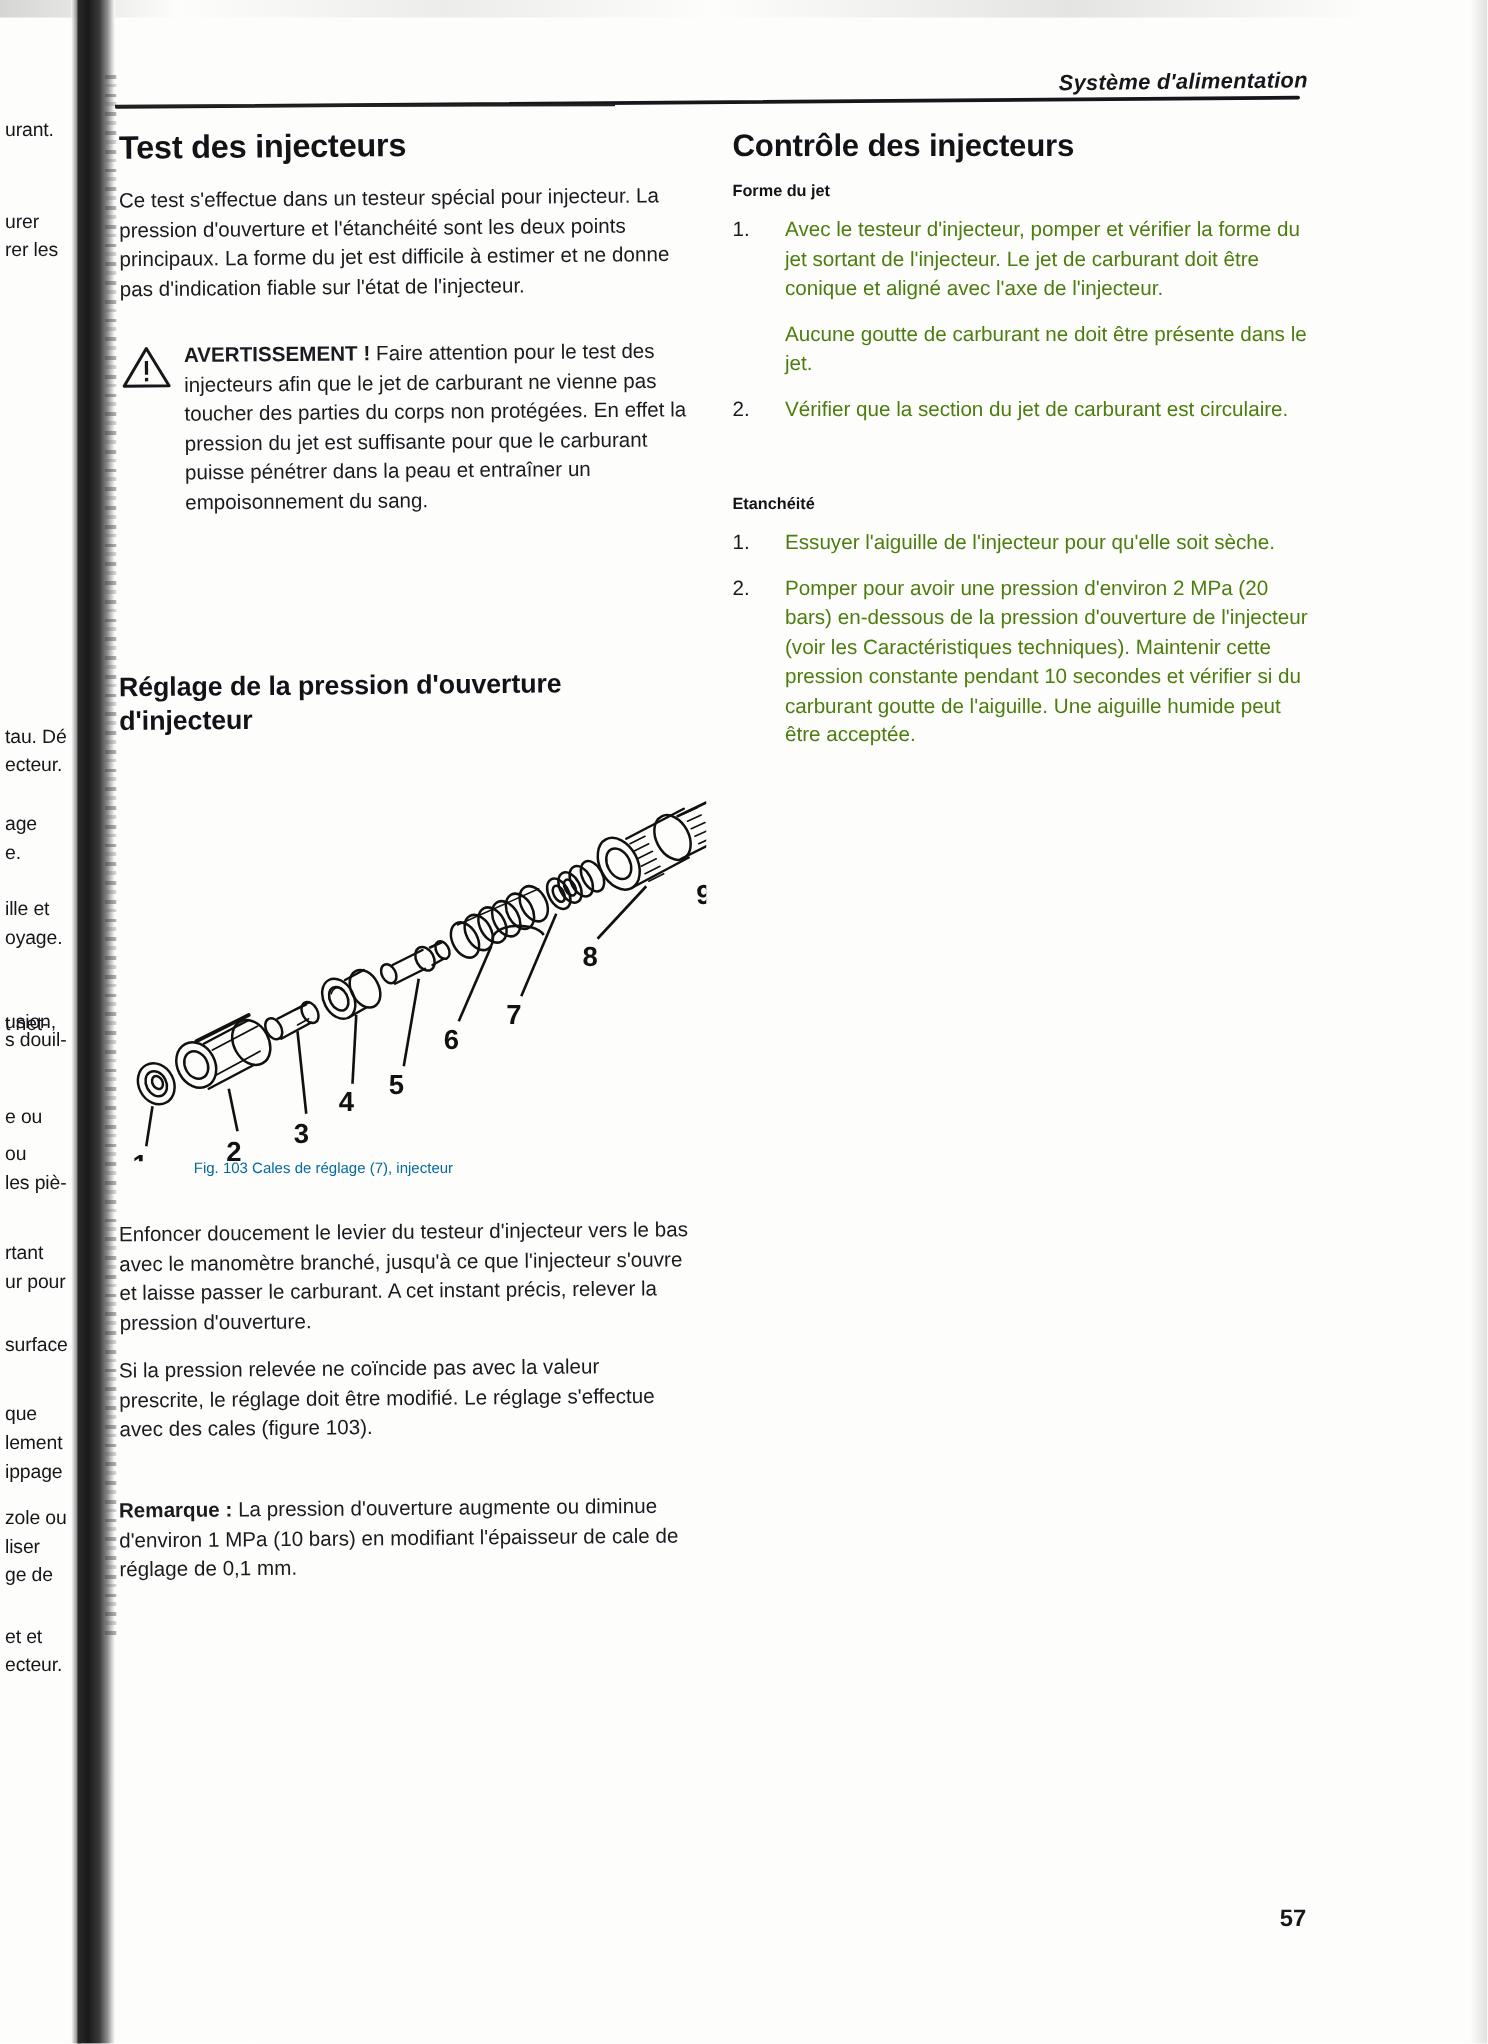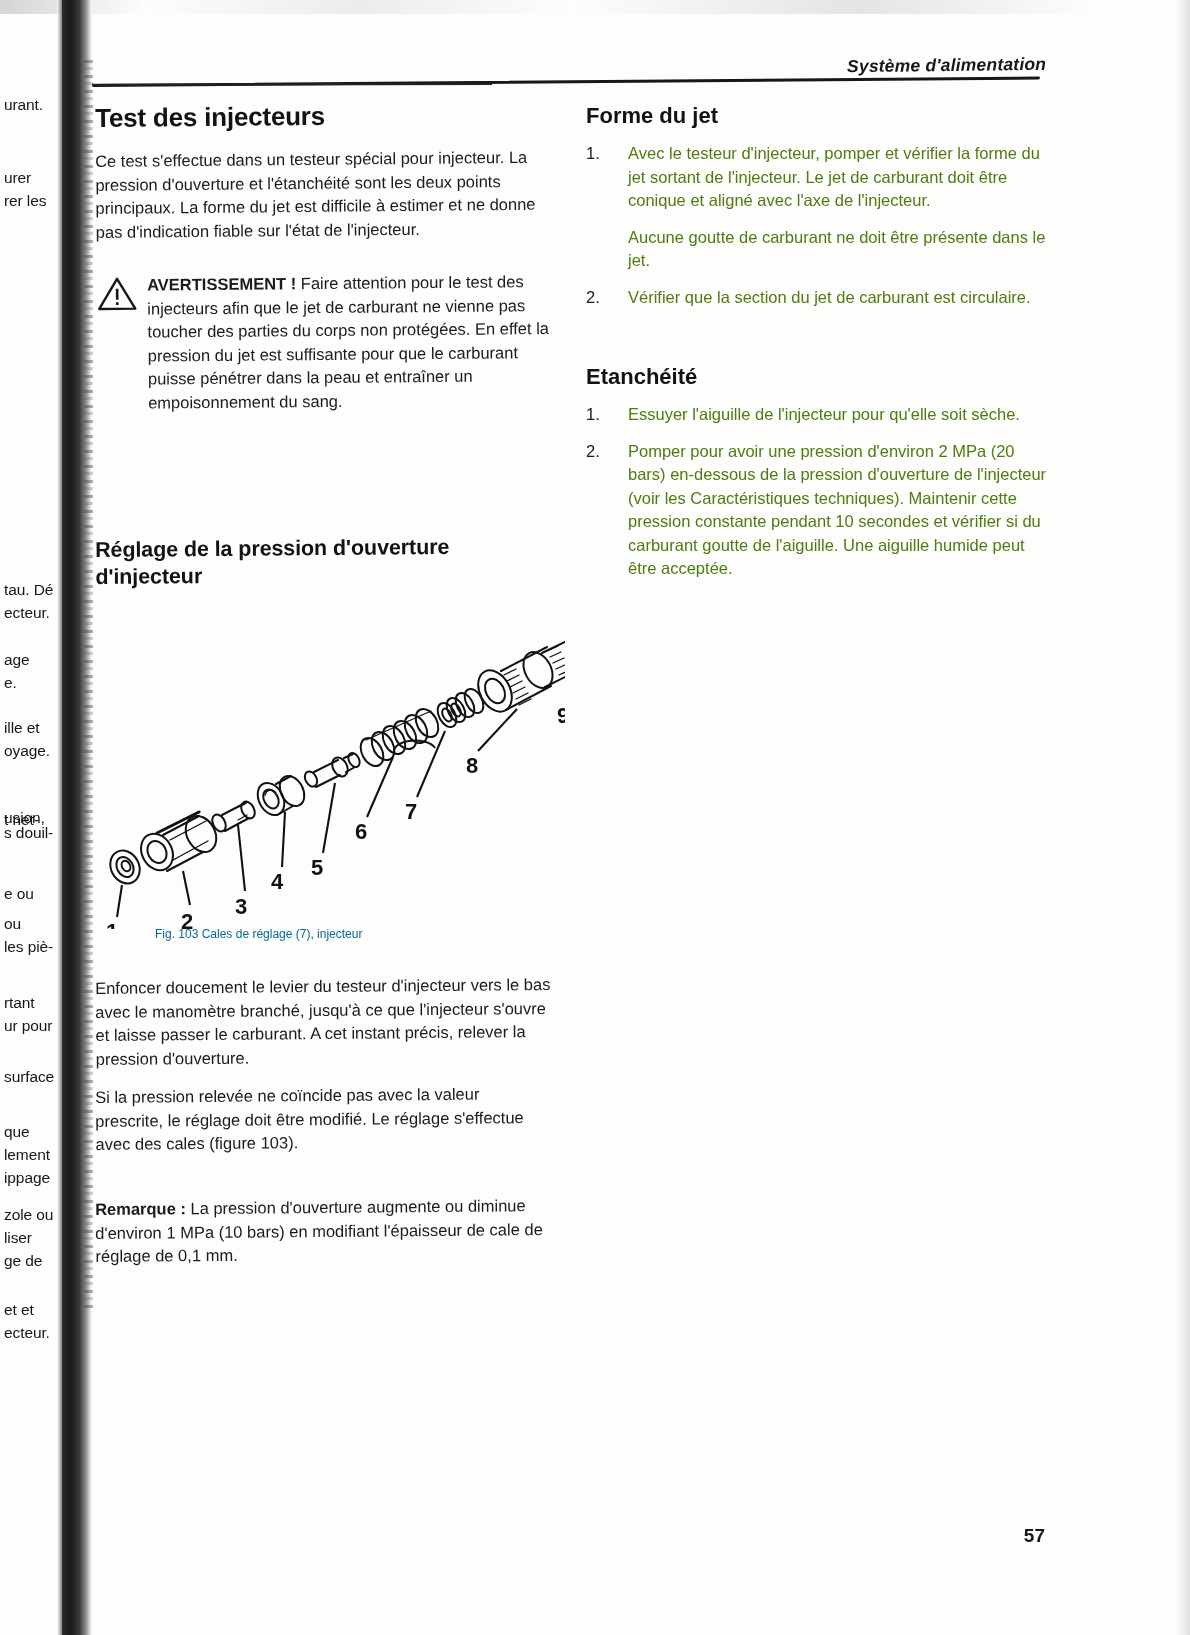--- a/index.html
+++ b/index.html
@@ -131,21 +131,21 @@
     font-weight: bold;
     color: #121317;
     margin: 0 0 16px 0;
     letter-spacing: -0.2px;
   }
   h1.title.right {
     font-size: 25px;
     margin-bottom: 13px;
   }
   h2.subtitle {
-    font-size: 22px;
+    font-size: 13px;
     font-weight: bold;
     color: #121317;
     margin: 0 0 13px 0;
   }
   h2.section-heading {
     font-size: 21.5px;
     font-weight: bold;
     color: #121317;
     margin: 0 0 18px 0;
     line-height: 27px;
@@ -390,20 +390,21 @@
     <p class="body skew-b">Enfoncer doucement le levier du testeur d'injecteur vers le bas avec le manomètre branché, jusqu'à ce que l'injecteur s'ouvre et laisse passer le carburant. A cet instant précis, relever la pression d'ouverture.</p>
     <p class="body skew-b">Si la pression relevée ne coïncide pas avec la valeur prescrite, le réglage doit être modifié. Le réglage s'effectue avec des cales (figure 103).</p>
 
     <div style="height:26px"></div>
 
     <p class="body skew-b"><b>Remarque :</b><span> La pression d'ouverture augmente ou diminue d'environ 1 MPa (10 bars) en modifiant l'épaisseur de cale de réglage de 0,1 mm.</span></p>
   </div>
 
   <div class="col-right">
 
+    <h1 class="title right">Contrôle des injecteurs</h1>
 
     <h2 class="subtitle">Forme du jet</h2>
 
     <div class="numlist">
       <div class="numitem">
         <div class="num">1.</div>
         <div class="txt">
           <p>Avec le testeur d'injecteur, pomper et vérifier la forme du jet sortant de l'injecteur. Le jet de carburant doit être conique et aligné avec l'axe de l'injecteur.</p>
           <p>Aucune goutte de carburant ne doit être présente dans le jet.</p>
         </div>

